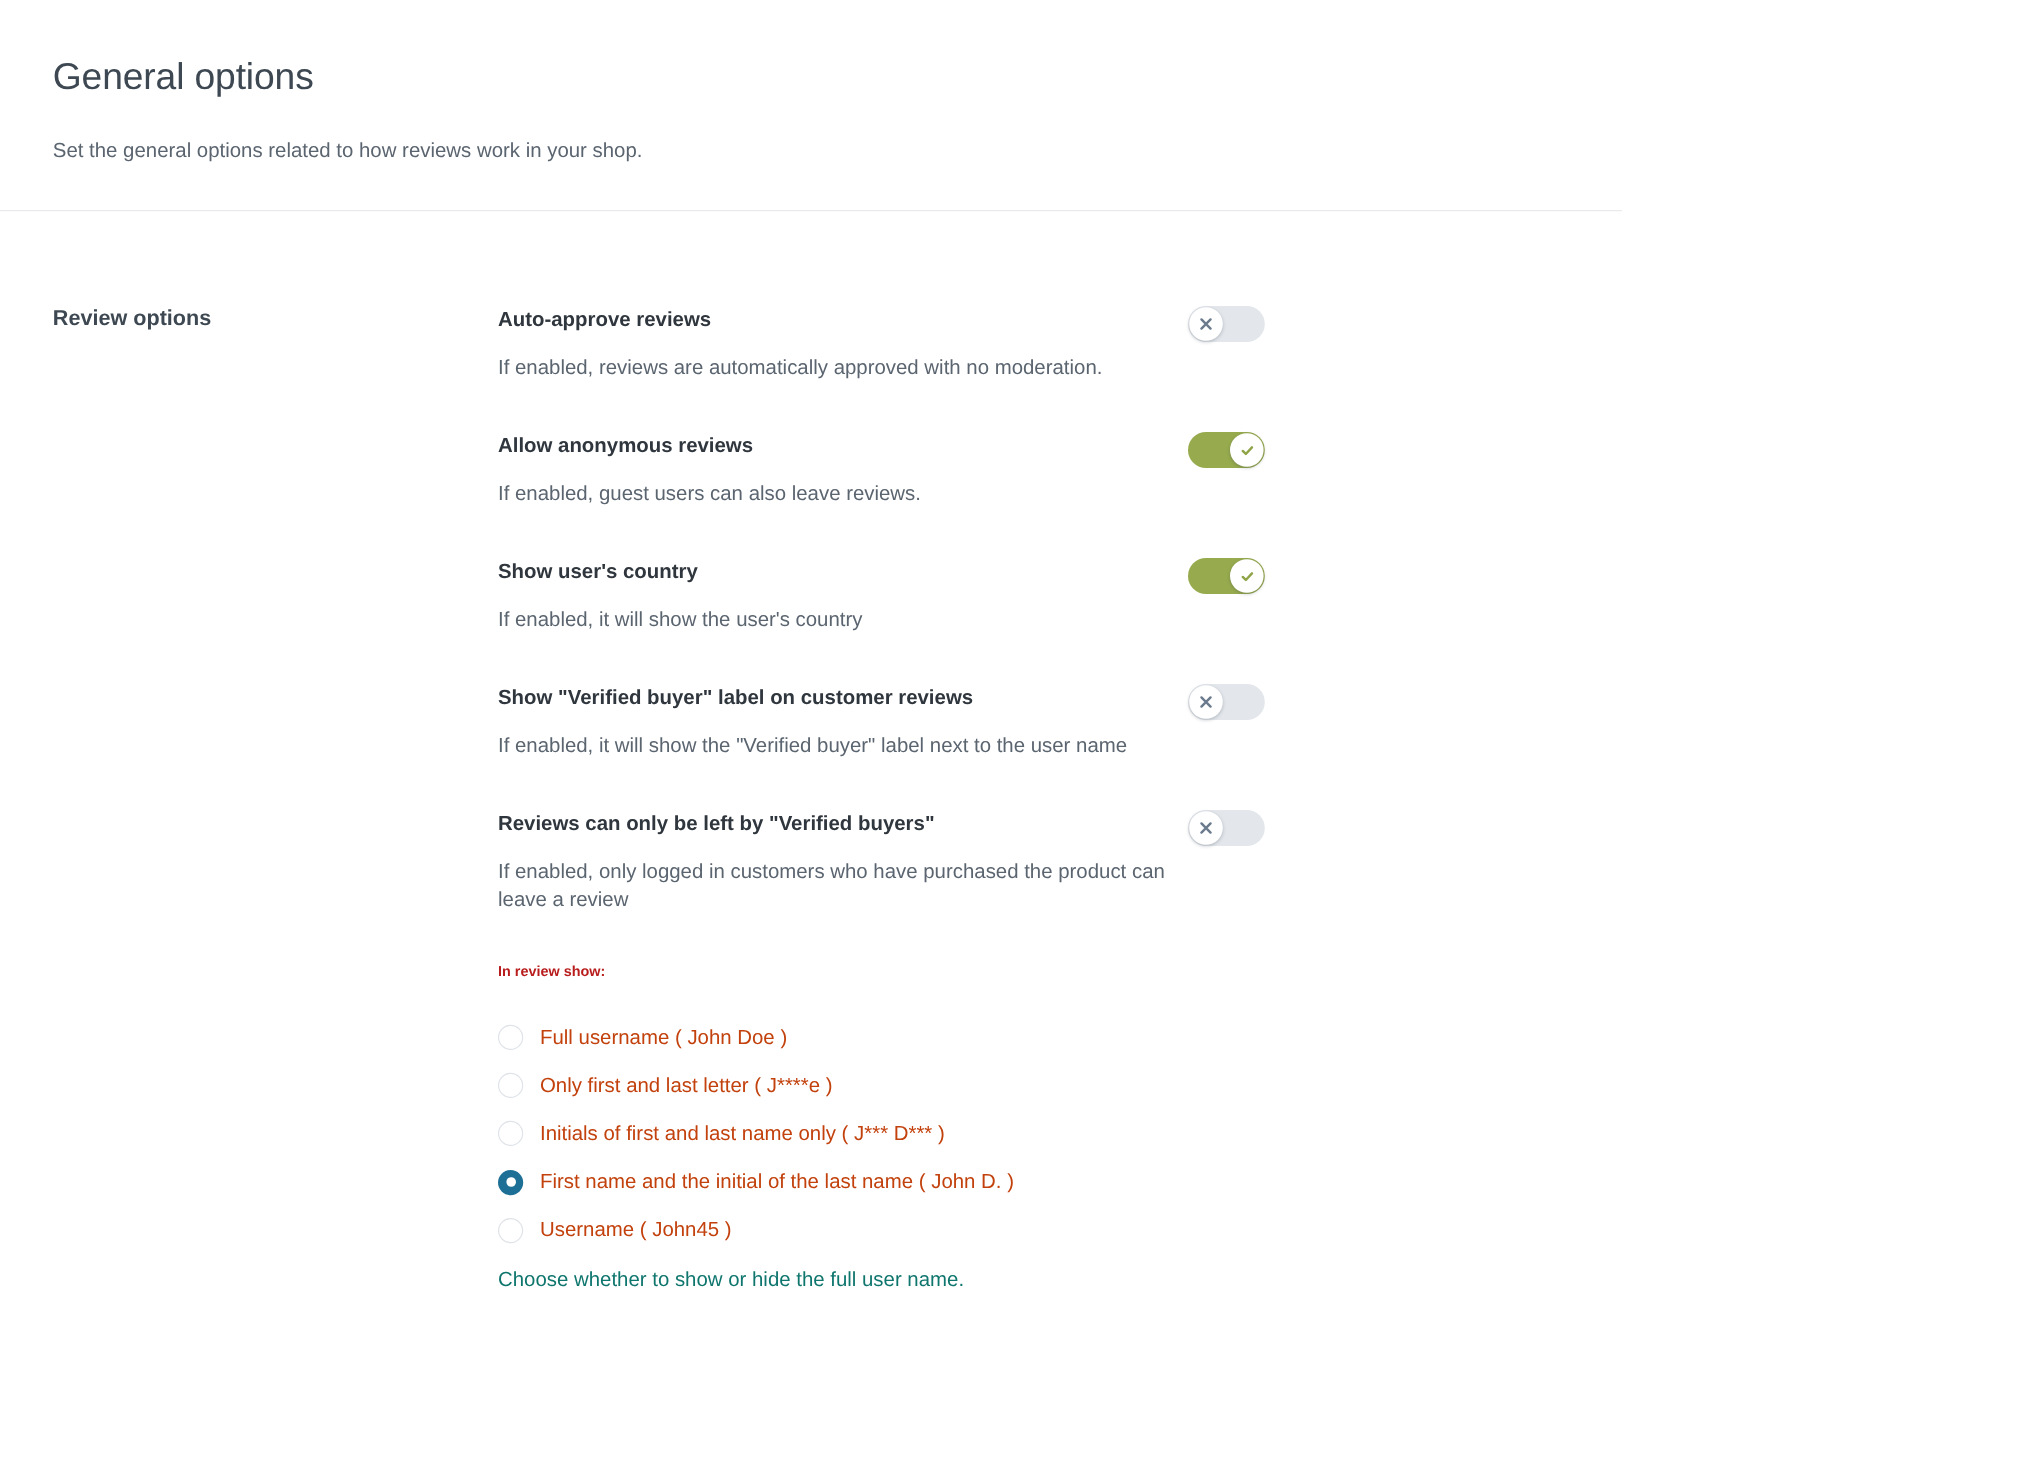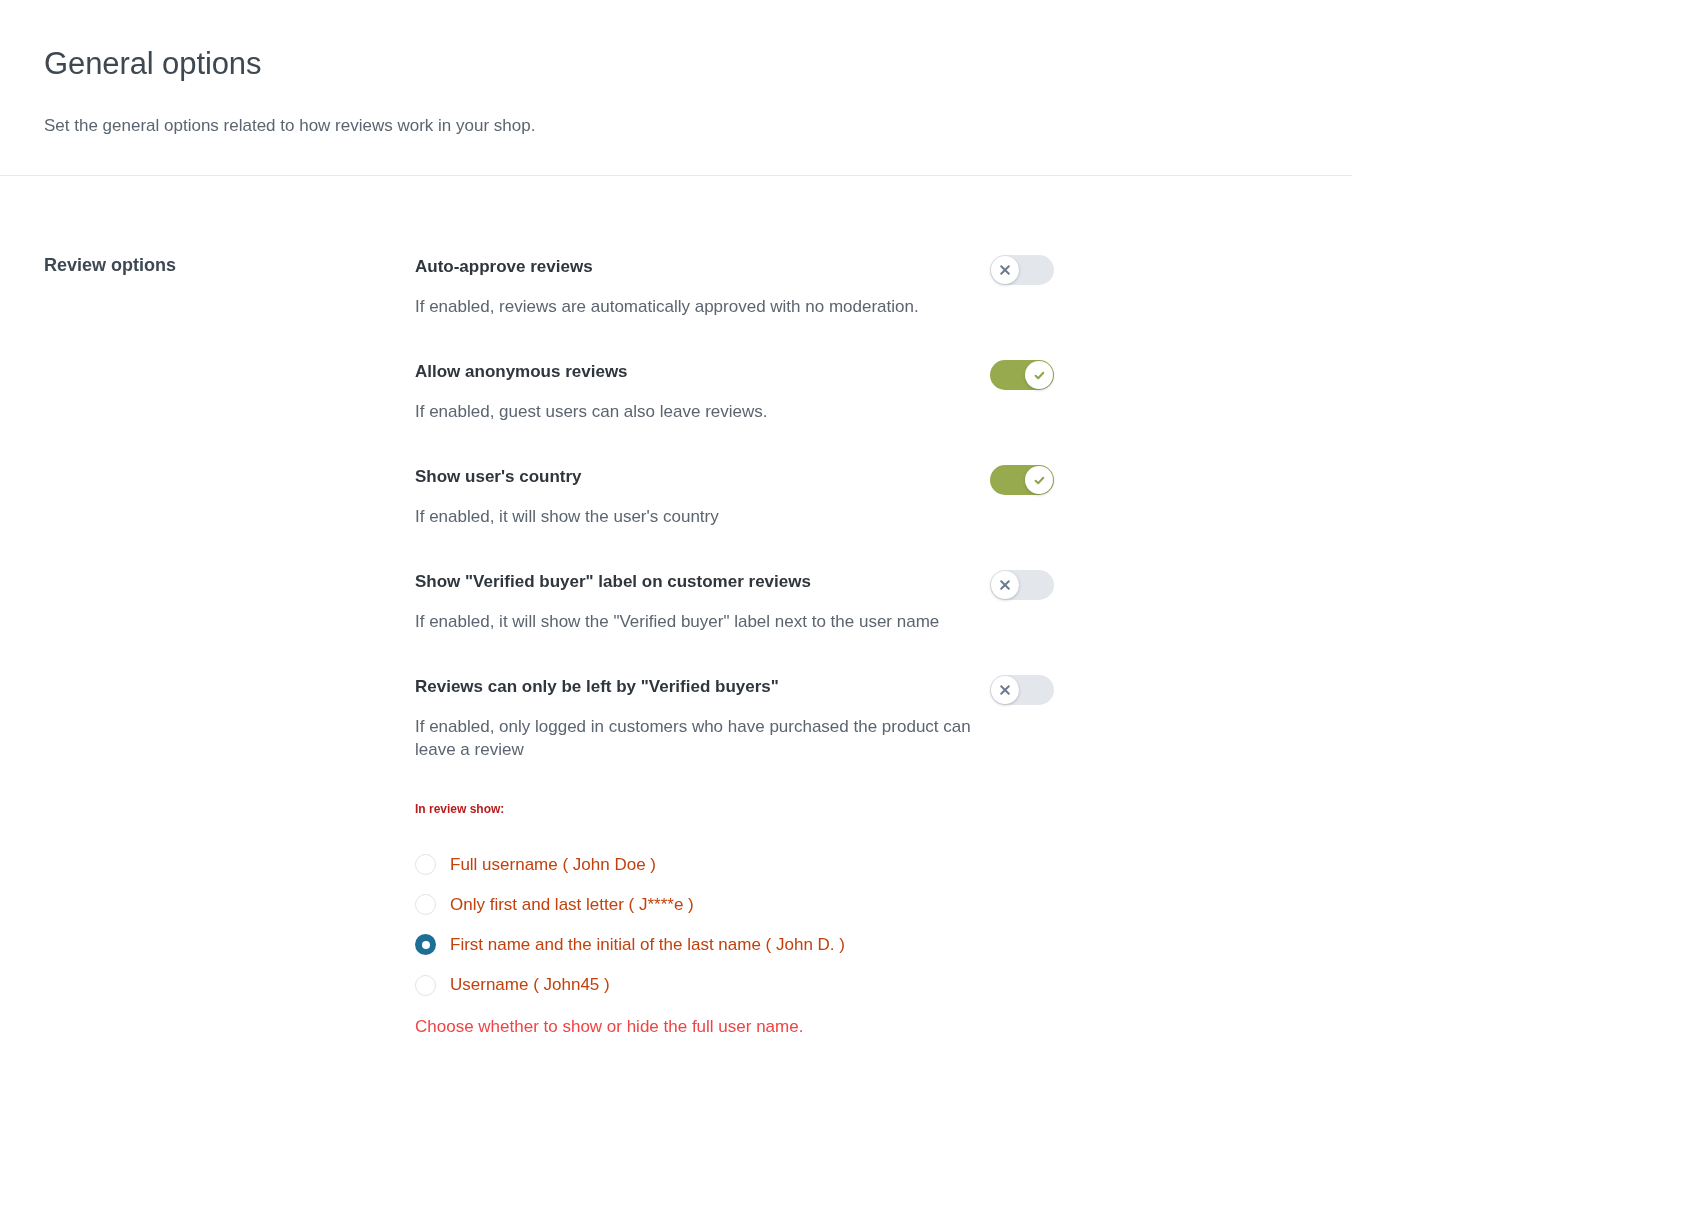--- a/index.html
+++ b/index.html
@@ -167,21 +167,21 @@
   }
   .radio-label {
     font-size: 17px;
     font-weight: 400;
     color: #c2410c;
     line-height: 1.3;
   }
   .radio-help {
     margin-top: 20px;
     font-size: 17px;
-    color: #ef4444;
+    color: #0f766e;
     line-height: 1.35;
   }
 </style>
 </head>
 <body>
 
 <div class="page">
 
   <div class="page-header">
     <h1 class="page-title">General options</h1>
@@ -292,20 +292,24 @@
         <div class="radio-item">
           <span class="radio-mark"></span>
           <span class="radio-label">Full username ( John Doe )</span>
         </div>
 
         <div class="radio-item">
           <span class="radio-mark"></span>
           <span class="radio-label">Only first and last letter ( J****e )</span>
         </div>
 
+        <div class="radio-item">
+          <span class="radio-mark"></span>
+          <span class="radio-label">Initials of first and last name only ( J*** D*** )</span>
+        </div>
 
         <div class="radio-item selected">
           <span class="radio-mark"></span>
           <span class="radio-label">First name and the initial of the last name ( John D. )</span>
         </div>
 
         <div class="radio-item">
           <span class="radio-mark"></span>
           <span class="radio-label">Username ( John45 )</span>
         </div>

